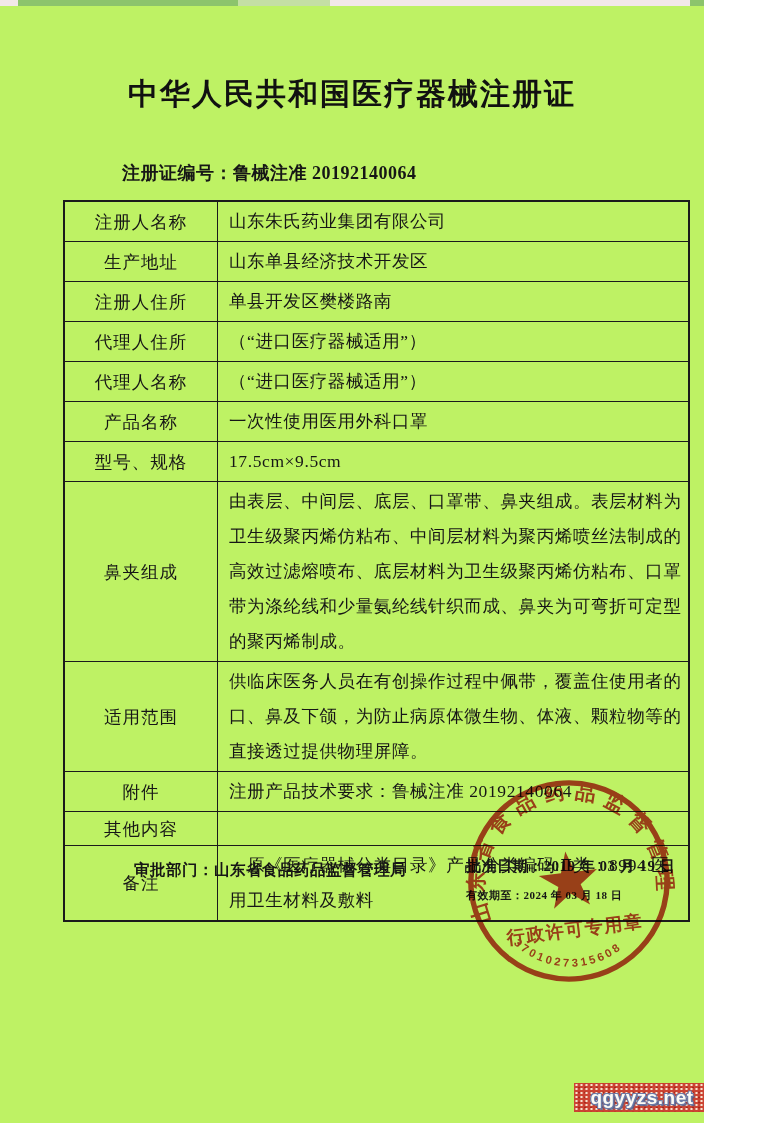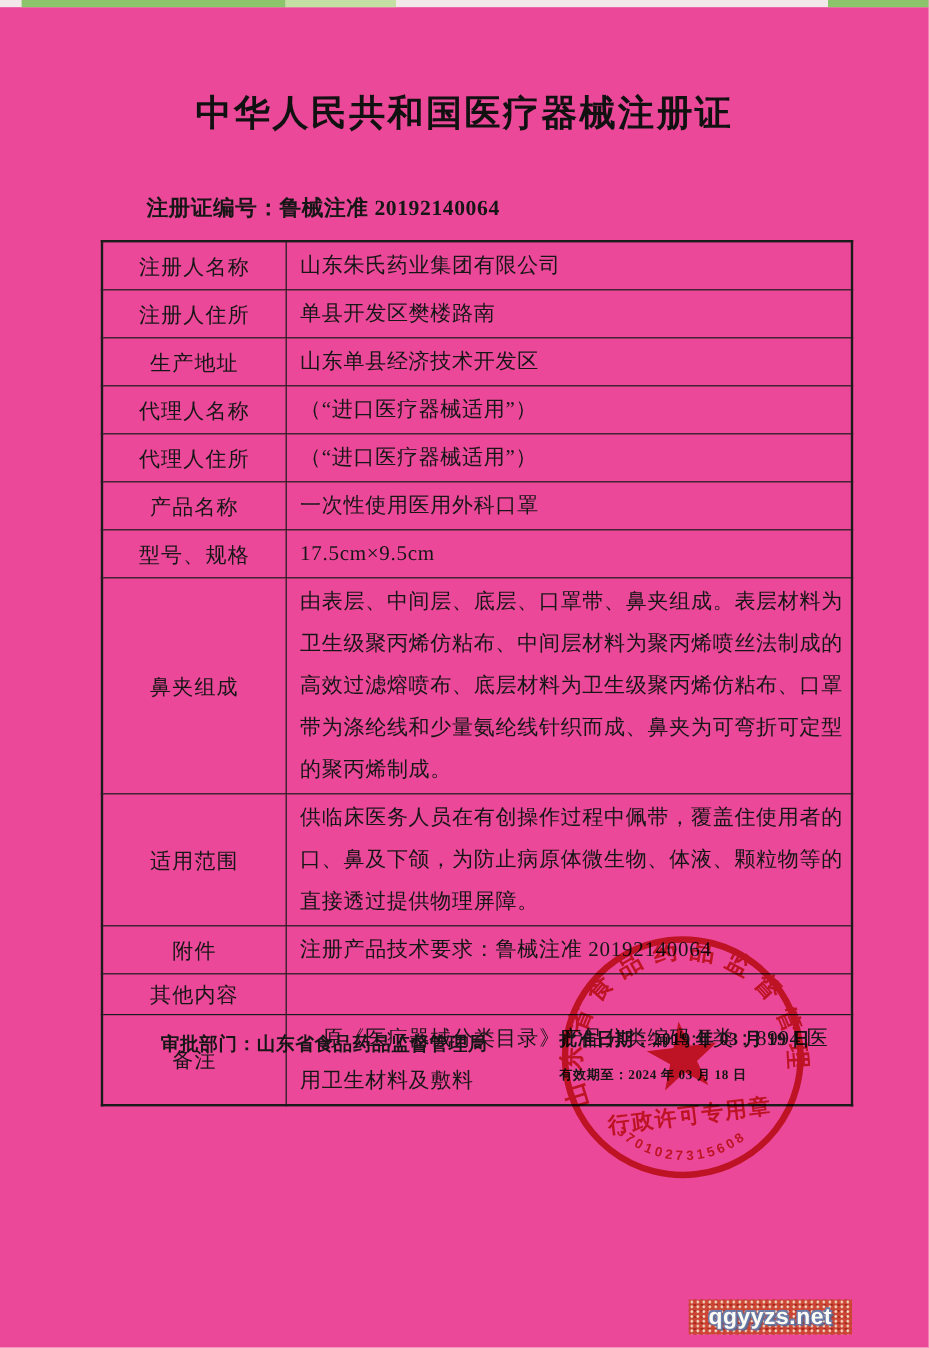--- a/index.html
+++ b/index.html
@@ -1,19 +1,19 @@
 <!DOCTYPE html>
 <html><head>
 <meta charset="utf-8">
 <style>
   html,body{margin:0;padding:0;}
   .page{
     position:relative;
-    width:774px;height:1123px;
-    background:#ec4899;
+    width:704px;height:1123px;
+    background:#bef264;
     overflow:hidden;
     font-family:"Liberation Serif","DejaVu Serif",serif;
     color:#161616;
   }
   
   .top-strip{position:absolute;top:0;left:0;width:774px;height:6px;background:#f2e8e9;}
   .strip-seg{position:absolute;top:0;height:6px;}
   .seg-a{left:18px;width:220px;background:#8cc46c;}
   .seg-b{left:238px;width:92px;background:#c4dfa4;}
   .seg-c{left:690px;width:84px;background:#8cc46c;}
@@ -21,21 +21,21 @@
   .doc-title{
     position:absolute;top:74px;left:0;width:100%;
     text-align:center;font-size:30px;font-weight:700;
     letter-spacing:2px;color:#111;
   }
   .cert-line{
     position:absolute;top:161px;left:122px;
     font-size:18px;font-weight:700;letter-spacing:.5px;
   }
   table.cert{
-    position:absolute;top:200px;left:84px;width:627px;
+    position:absolute;top:200px;left:63px;width:627px;
     border-collapse:collapse;table-layout:fixed;
     border:2px solid #1b1b1b;
   }
   table.cert td{
     border:1px solid #1b1b1b;
     font-size:17.5px;
     vertical-align:middle;
   }
   td.lbl{width:144px;text-align:center;padding:0 4px;letter-spacing:1px;}
   td.val{padding:2px 6px 2px 11px;line-height:35px;letter-spacing:.6px;white-space:pre-wrap;}
@@ -89,33 +89,33 @@
 
   <div class="cert-line"><span>注册证编号：</span><span>鲁械注准 20192140064</span></div>
 
   <table class="cert">
     <tbody>
       <tr class="r-s">
         <td class="lbl">注册人名称</td>
         <td class="val">山东朱氏药业集团有限公司</td>
       </tr>
       <tr class="r-s">
+        <td class="lbl">生产地址</td>
+        <td class="val">山东单县经济技术开发区</td>
+      </tr>
+      <tr class="r-s">
         <td class="lbl">注册人住所</td>
         <td class="val">单县开发区樊楼路南</td>
       </tr>
       <tr class="r-s">
-        <td class="lbl">生产地址</td>
-        <td class="val">山东单县经济技术开发区</td>
+        <td class="lbl">代理人住所</td>
+        <td class="val">（“进口医疗器械适用”）</td>
       </tr>
       <tr class="r-s">
         <td class="lbl">代理人名称</td>
-        <td class="val">（“进口医疗器械适用”）</td>
-      </tr>
-      <tr class="r-s">
-        <td class="lbl">代理人住所</td>
         <td class="val">（“进口医疗器械适用”）</td>
       </tr>
       <tr class="r-s">
         <td class="lbl">产品名称</td>
         <td class="val">一次性使用医用外科口罩</td>
       </tr>
       <tr class="r-s">
         <td class="lbl">型号、规格</td>
         <td class="val">17.5cm×9.5cm</td>
       </tr>

